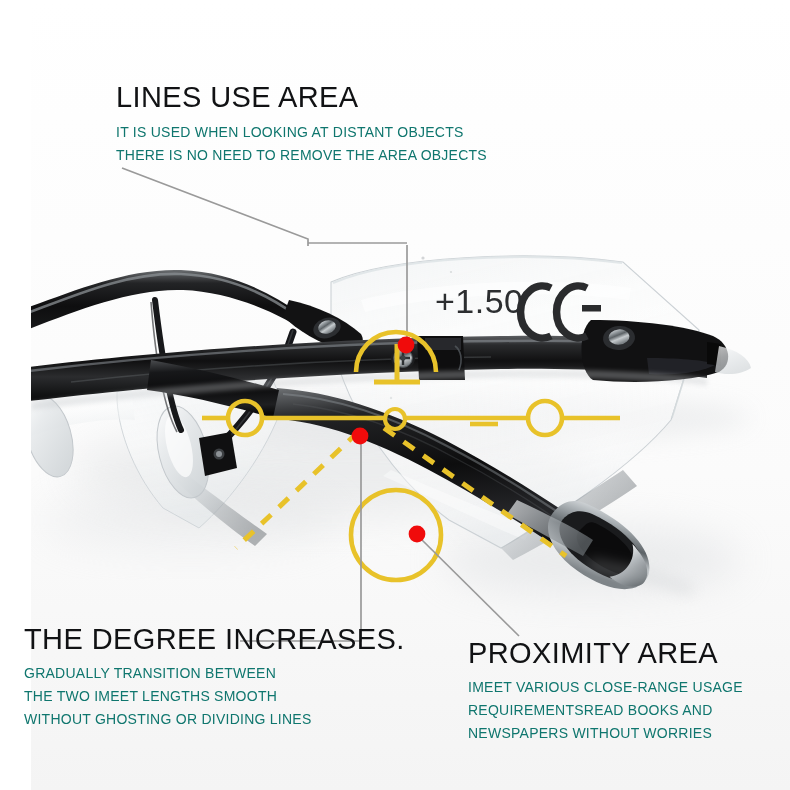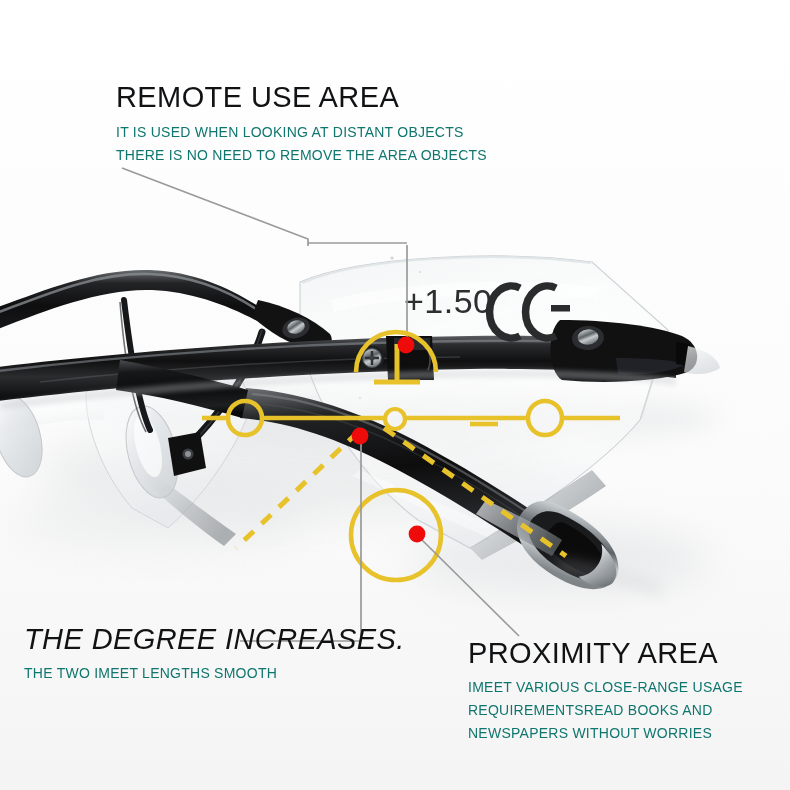--- a/index.html
+++ b/index.html
@@ -47,26 +47,26 @@
     font-size: 14px;
     color: #0f766e;
     letter-spacing: 0.25px;
     line-height: 1.62;
     white-space: nowrap;
     font-weight: 400;
   }
   #blk-remote   { top: 82px;  left: 116px; }
   #blk-remote .h { margin-bottom: 9px; }
   #blk-degree   { top: 624px; left: 24px; }
-  #blk-degree .h { margin-bottom: 8px; font-style: italic; }
+  #blk-degree .h { margin-bottom: 8px; }
   #blk-prox     { top: 638px; left: 468px; }
   #blk-prox .h  { margin-bottom: 8px; }
 
   
-  #photo { position: absolute; inset: 0; }
+  #photo { position: absolute; inset: 0; padding-left: 31px; }
   #photo svg { display: block; }
 
   
   #anno { position: absolute; inset: 0; }
   #anno svg { display: block; }
 </style>
 </head>
 <body>
 
 <div id="stage">
@@ -344,28 +344,30 @@
 
       <g fill="#f00b0b" stroke="none">
         <circle cx="406" cy="345" r="8.4"></circle>
         <circle cx="360" cy="436" r="8.4"></circle>
         <circle cx="417" cy="534" r="8.4"></circle>
       </g>
     </svg>
   </div>
 
   <div class="blk" id="blk-remote">
-    <div class="h">REMOTE USE AREA</div>
+    <div class="h">LINES USE AREA</div>
     <div class="l">IT IS USED WHEN LOOKING AT DISTANT OBJECTS</div>
     <div class="l">THERE IS NO NEED TO REMOVE THE AREA OBJECTS</div>
   </div>
 
   <div class="blk" id="blk-degree">
     <div class="h">THE DEGREE INCREASES.</div>
+    <div class="l">GRADUALLY TRANSITION BETWEEN</div>
     <div class="l">THE TWO IMEET LENGTHS SMOOTH</div>
+    <div class="l">WITHOUT GHOSTING OR DIVIDING LINES</div>
   </div>
 
   <div class="blk" id="blk-prox">
     <div class="h">PROXIMITY AREA</div>
     <div class="l">IMEET VARIOUS CLOSE-RANGE USAGE</div>
     <div class="l">REQUIREMENTSREAD BOOKS AND</div>
     <div class="l">NEWSPAPERS WITHOUT WORRIES</div>
   </div>
 
 </div>

